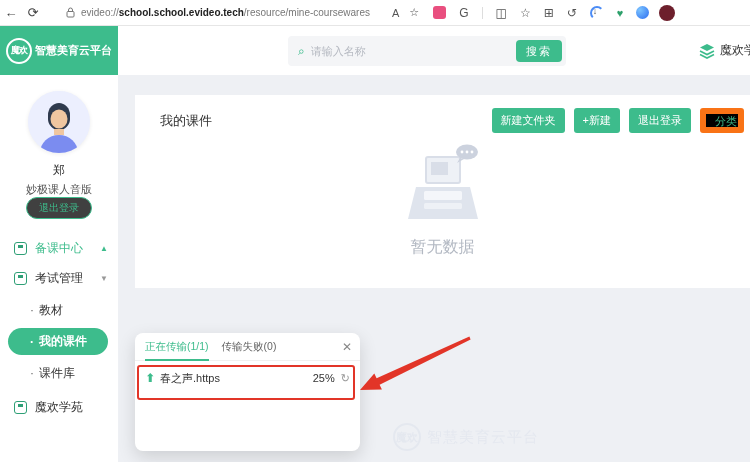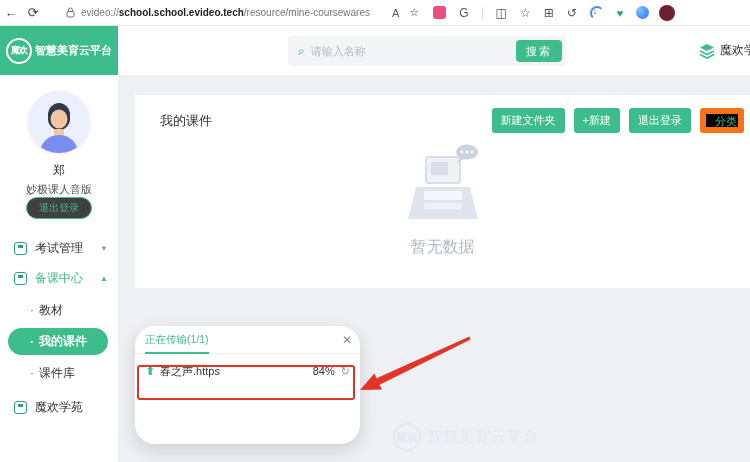--- a/index.html
+++ b/index.html
@@ -85,22 +85,22 @@
   .empty { position:absolute; left:0; right:0; top:48px; text-align:center; }
   .empty-text { margin-top:6px; font-size:16px; color:#b2b8c2; }
 
   
   .watermark { position:absolute; left:393px; top:423px; display:flex; align-items:center; gap:6px; opacity:.55; }
   .wm-logo { width:28px; height:28px; border:2px solid #dde2ec; border-radius:50%; display:flex;
              align-items:center; justify-content:center; color:#dde2ec; font-size:11px; font-weight:bold; }
   .wm-text { font-size:15px; color:#dde2ec; letter-spacing:1px; }
 
   
-  .transfer { position:absolute; left:135px; top:326px; width:225px; height:118px; background:#fff;
-              border-radius:20px; box-shadow:0 6px 18px rgba(0,0,0,.14); }
+  .transfer { position:absolute; left:135px; top:333px; width:225px; height:118px; background:#fff;
+              border-radius:8px; box-shadow:0 6px 18px rgba(0,0,0,.14); }
   .t-tabs { display:flex; align-items:center; height:28px; padding:0 8px 0 10px; border-bottom:1px solid #f0f0f0; }
   .t-tab { font-size:10.5px; color:#666; margin-right:13px; cursor:pointer; position:relative; height:28px;
            display:flex; align-items:center; white-space:nowrap; }
   .t-tab.active { color:#3dbc8c; }
   .t-tab.active::after { content:""; position:absolute; left:0; right:0; bottom:0; height:2px; background:#3dbc8c; }
   .t-close { margin-left:auto; color:#888; font-size:12px; cursor:pointer; }
   .t-row { display:flex; align-items:center; height:34px; padding:0 10px; font-size:11px; color:#333; }
   .t-up { color:#3dbc8c; font-weight:bold; margin-right:5px; font-size:12px; }
   .t-progress { margin-left:auto; color:#333; }
   .t-spin { margin-left:6px; color:#999; font-size:11px; cursor:pointer; }
@@ -176,29 +176,29 @@
           <ellipse cx="31" cy="28" rx="8.5" ry="9.5" fill="#f0c6a0"></ellipse>
           <path d="M12 62 a19 18 0 0 1 38 0 Z" fill="#7b8cf0"></path>
           <path d="M26 38 h10 v6 h-10 Z" fill="#f0c6a0"></path>
         </svg>
       </div>
       <div class="user-name">郑</div>
       <div class="user-sub">妙极课人音版</div>
       <button class="logout-btn">退出登录</button>
     </div>
     <div class="menu">
+      <div class="menu-item green">
+        <span class="mi-icon"></span>
+        <span>备课中心</span>
+        <span class="chev">▲</span>
+      </div>
       <div class="menu-item">
         <span class="mi-icon"></span>
         <span>考试管理</span>
         <span class="chev">▼</span>
-      </div>
-      <div class="menu-item green">
-        <span class="mi-icon"></span>
-        <span>备课中心</span>
-        <span class="chev">▲</span>
       </div>
       <div class="sub-item">
         <span class="dot">·</span>
         <span>教材</span>
       </div>
       <div class="sub-item active">
         <span class="dot">·</span>
         <span>我的课件</span>
       </div>
       <div class="sub-item">
@@ -240,26 +240,27 @@
   </div>
 
   <div class="watermark">
     <span class="wm-logo">魔欢</span>
     <span class="wm-text">智慧美育云平台</span>
   </div>
 
   <div class="transfer">
     <div class="t-tabs">
       <span class="t-tab active">正在传输(1/1)</span>
+      <span class="t-tab">传输失败(0)</span>
       <span class="t-close">✕</span>
     </div>
     <div class="t-row">
       <span class="t-up">⬆</span>
       <span>春之声.https</span>
-      <span class="t-progress">84%</span>
+      <span class="t-progress">25%</span>
       <span class="t-spin">↻</span>
     </div>
   </div>
 
   <div class="anno-rect"></div>
   <svg class="anno-arrow" width="130" height="70" viewBox="0 0 130 70">
     <polygon points="10,60 31.9,59.6 29.6,54.7 120.6,9.4 119.4,6.6 26.6,48.3 24.3,43.4" fill="#e23528"></polygon>
   </svg>
 
 </div>

